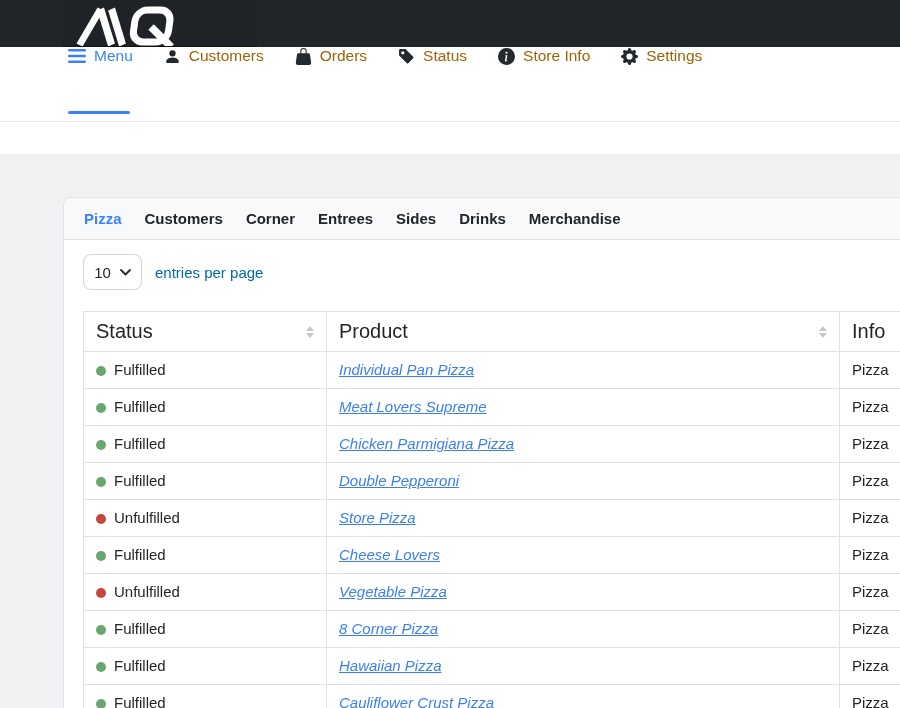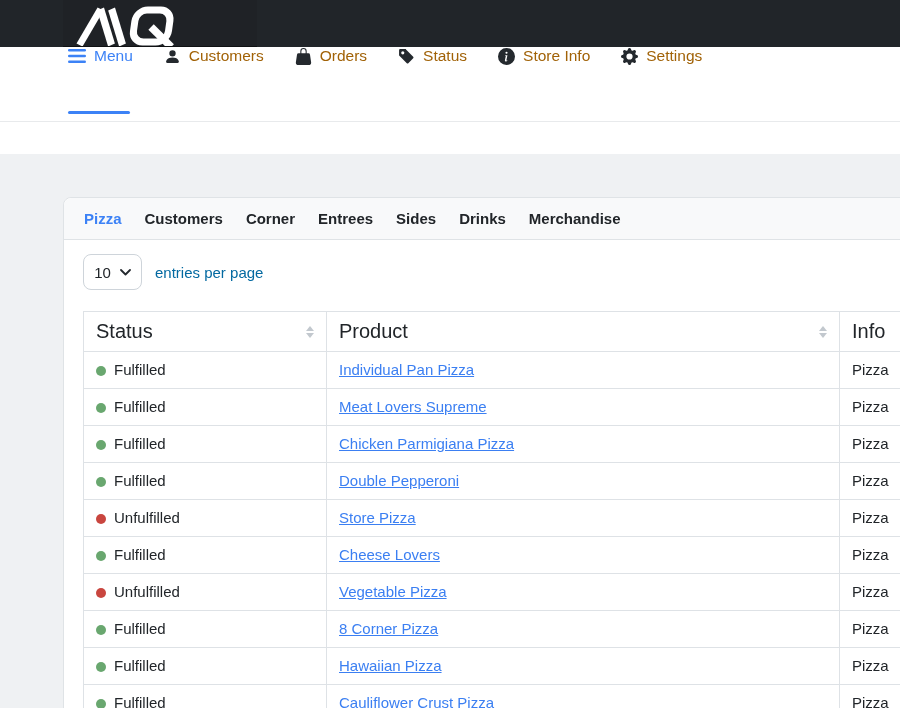--- a/index.html
+++ b/index.html
@@ -79,21 +79,21 @@
   td { padding:8px 12px; font-size:15px; line-height:20px; color:#212529; }
   .th-flex { display:flex; align-items:center; justify-content:space-between; }
   .sort-icon { display:flex; flex-direction:column; gap:2px; align-items:center; }
   .tri-up   { width:0; height:0; border-left:4px solid transparent; border-right:4px solid transparent; border-bottom:5px solid #c2c8ce; }
   .tri-down { width:0; height:0; border-left:4px solid transparent; border-right:4px solid transparent; border-top:5px solid #c2c8ce; }
 
   .dot {
     display:inline-block; width:10px; height:10px; border-radius:50%;
     margin-right:8px; vertical-align:-1px;
   }
-  .plink { color:#3b7ff2; text-decoration:underline; }
+  .plink { color:#3b7ff2; text-decoration:underline;font-style:italic; }
 
   .summary { margin-top:14px; font-size:15px; color:#212529; }
 </style>
 </head>
 <body>
 
 <div class="topbar">
   <div class="logo-box">
     <svg class="logo-svg" width="120" height="42" viewBox="0 0 120 42">
       <g transform="skewX(-8) translate(8,0)" stroke="#ffffff" stroke-width="7" fill="none">

